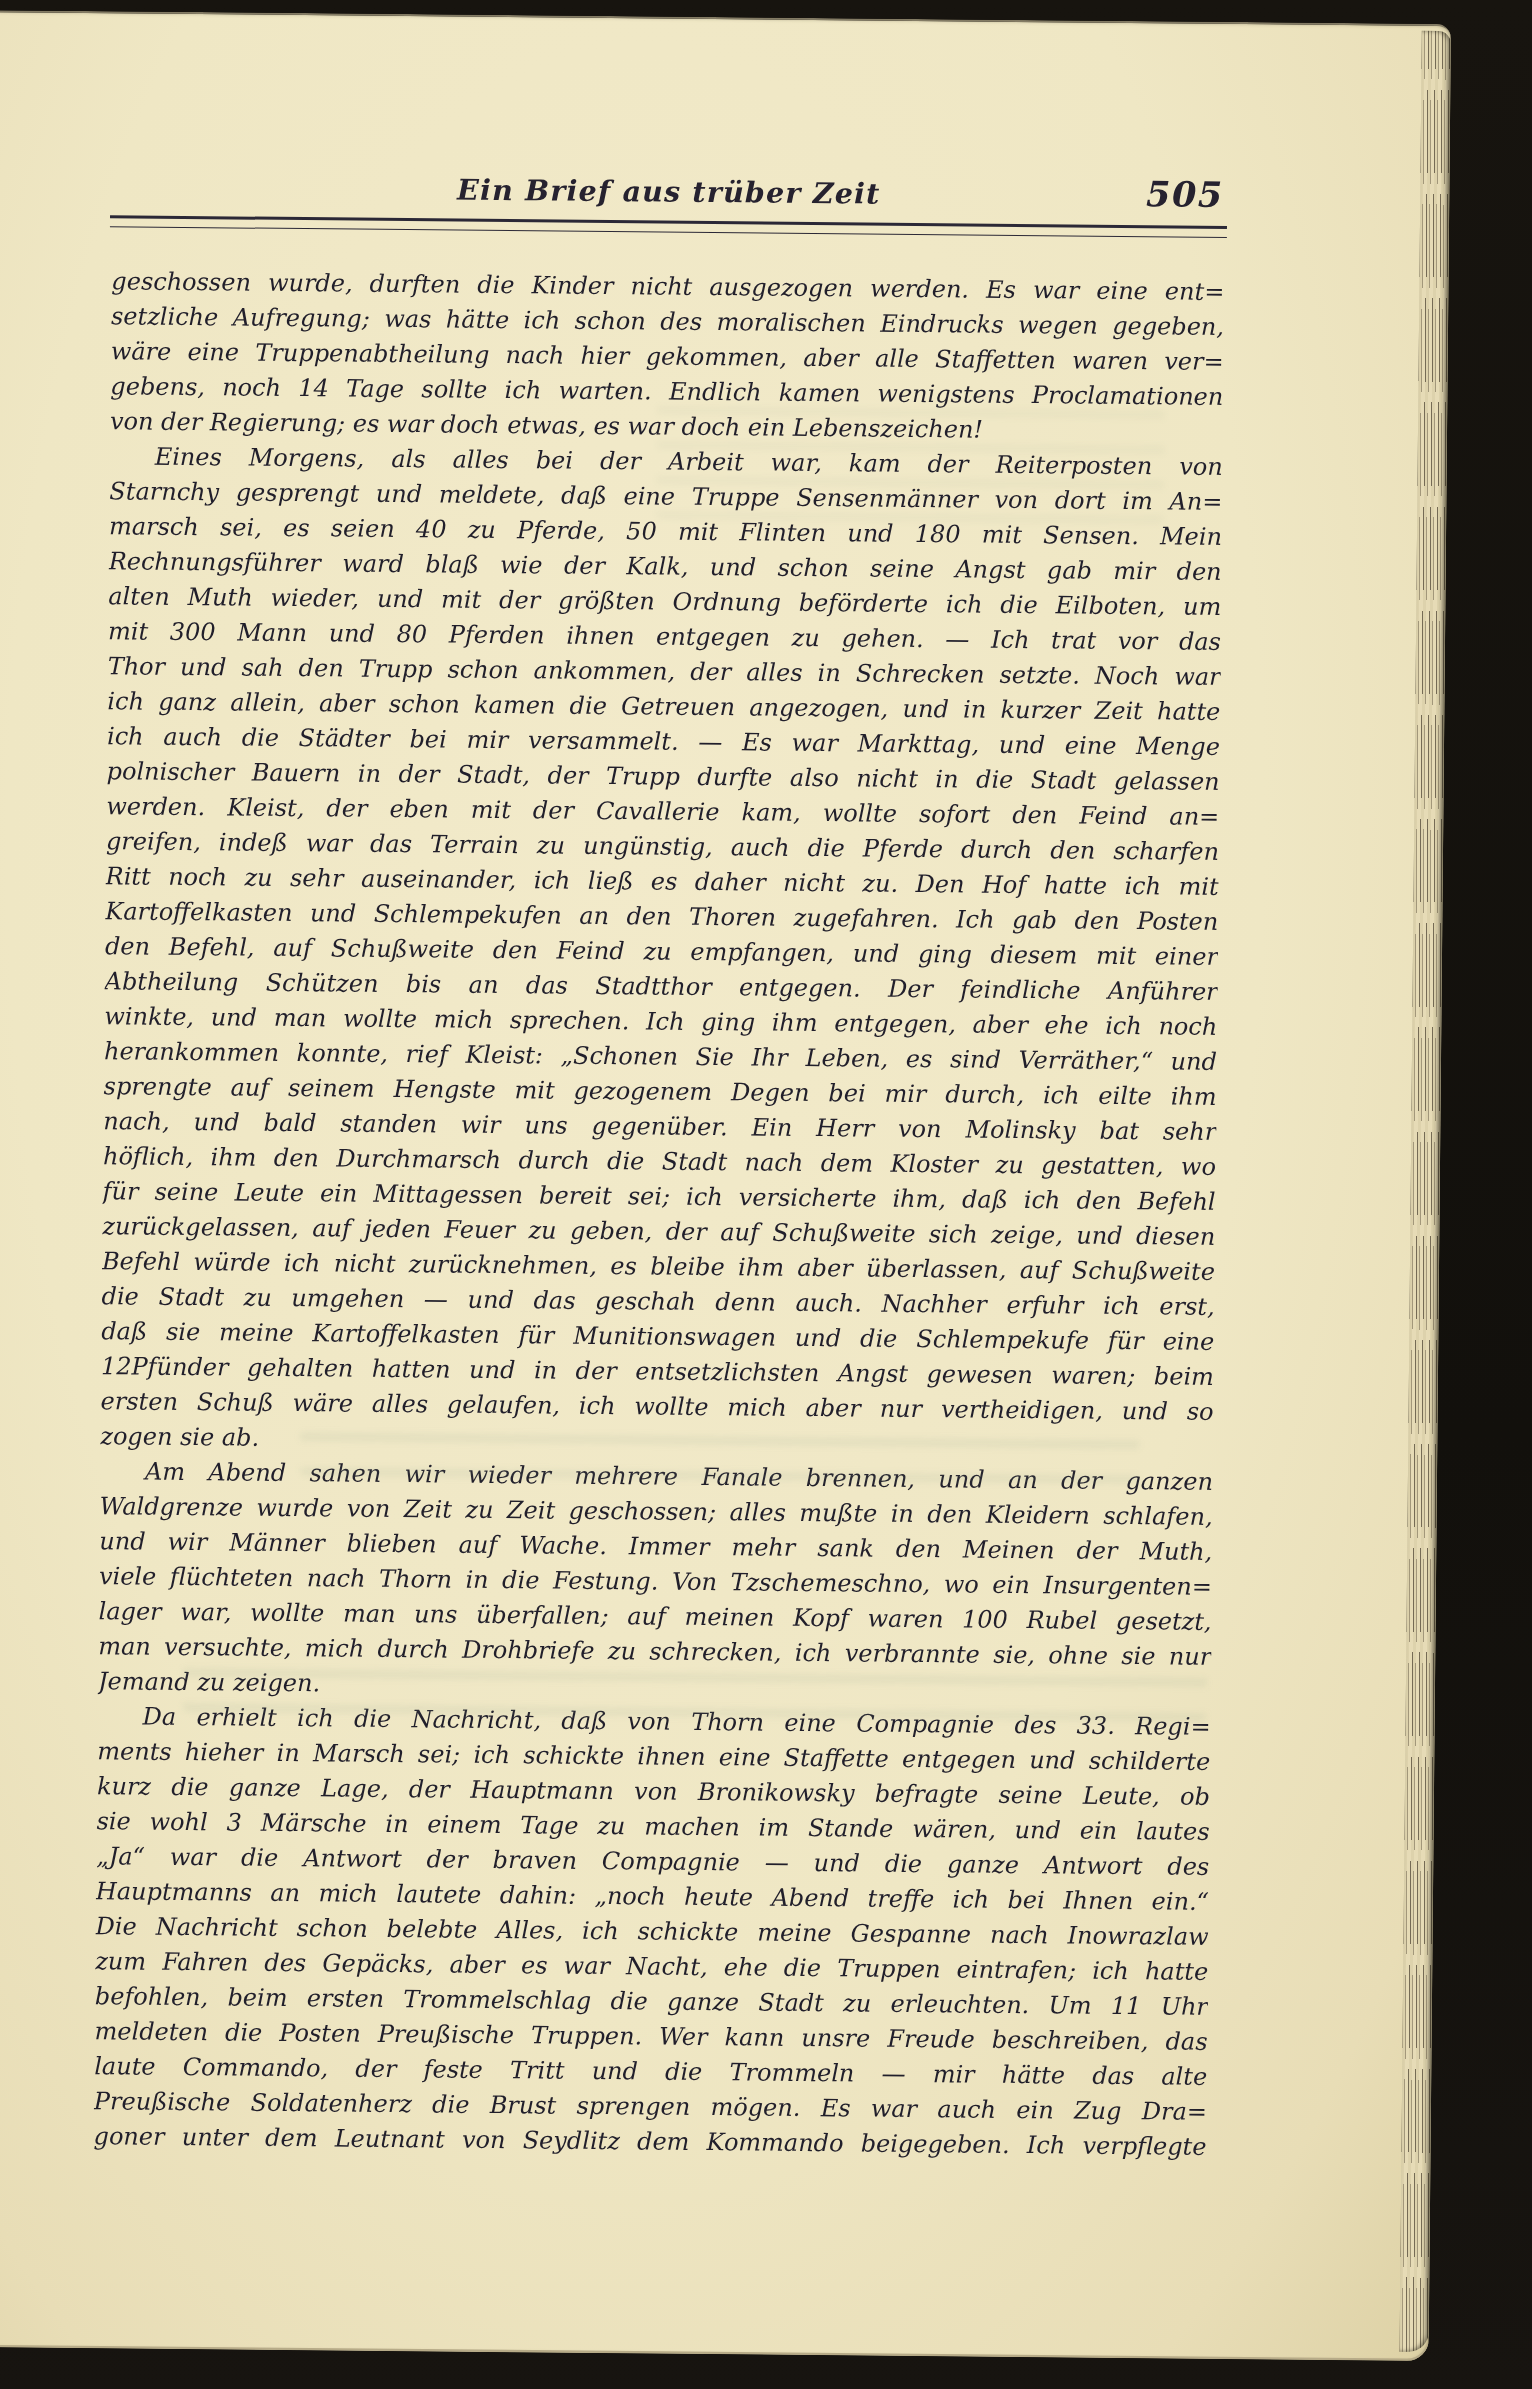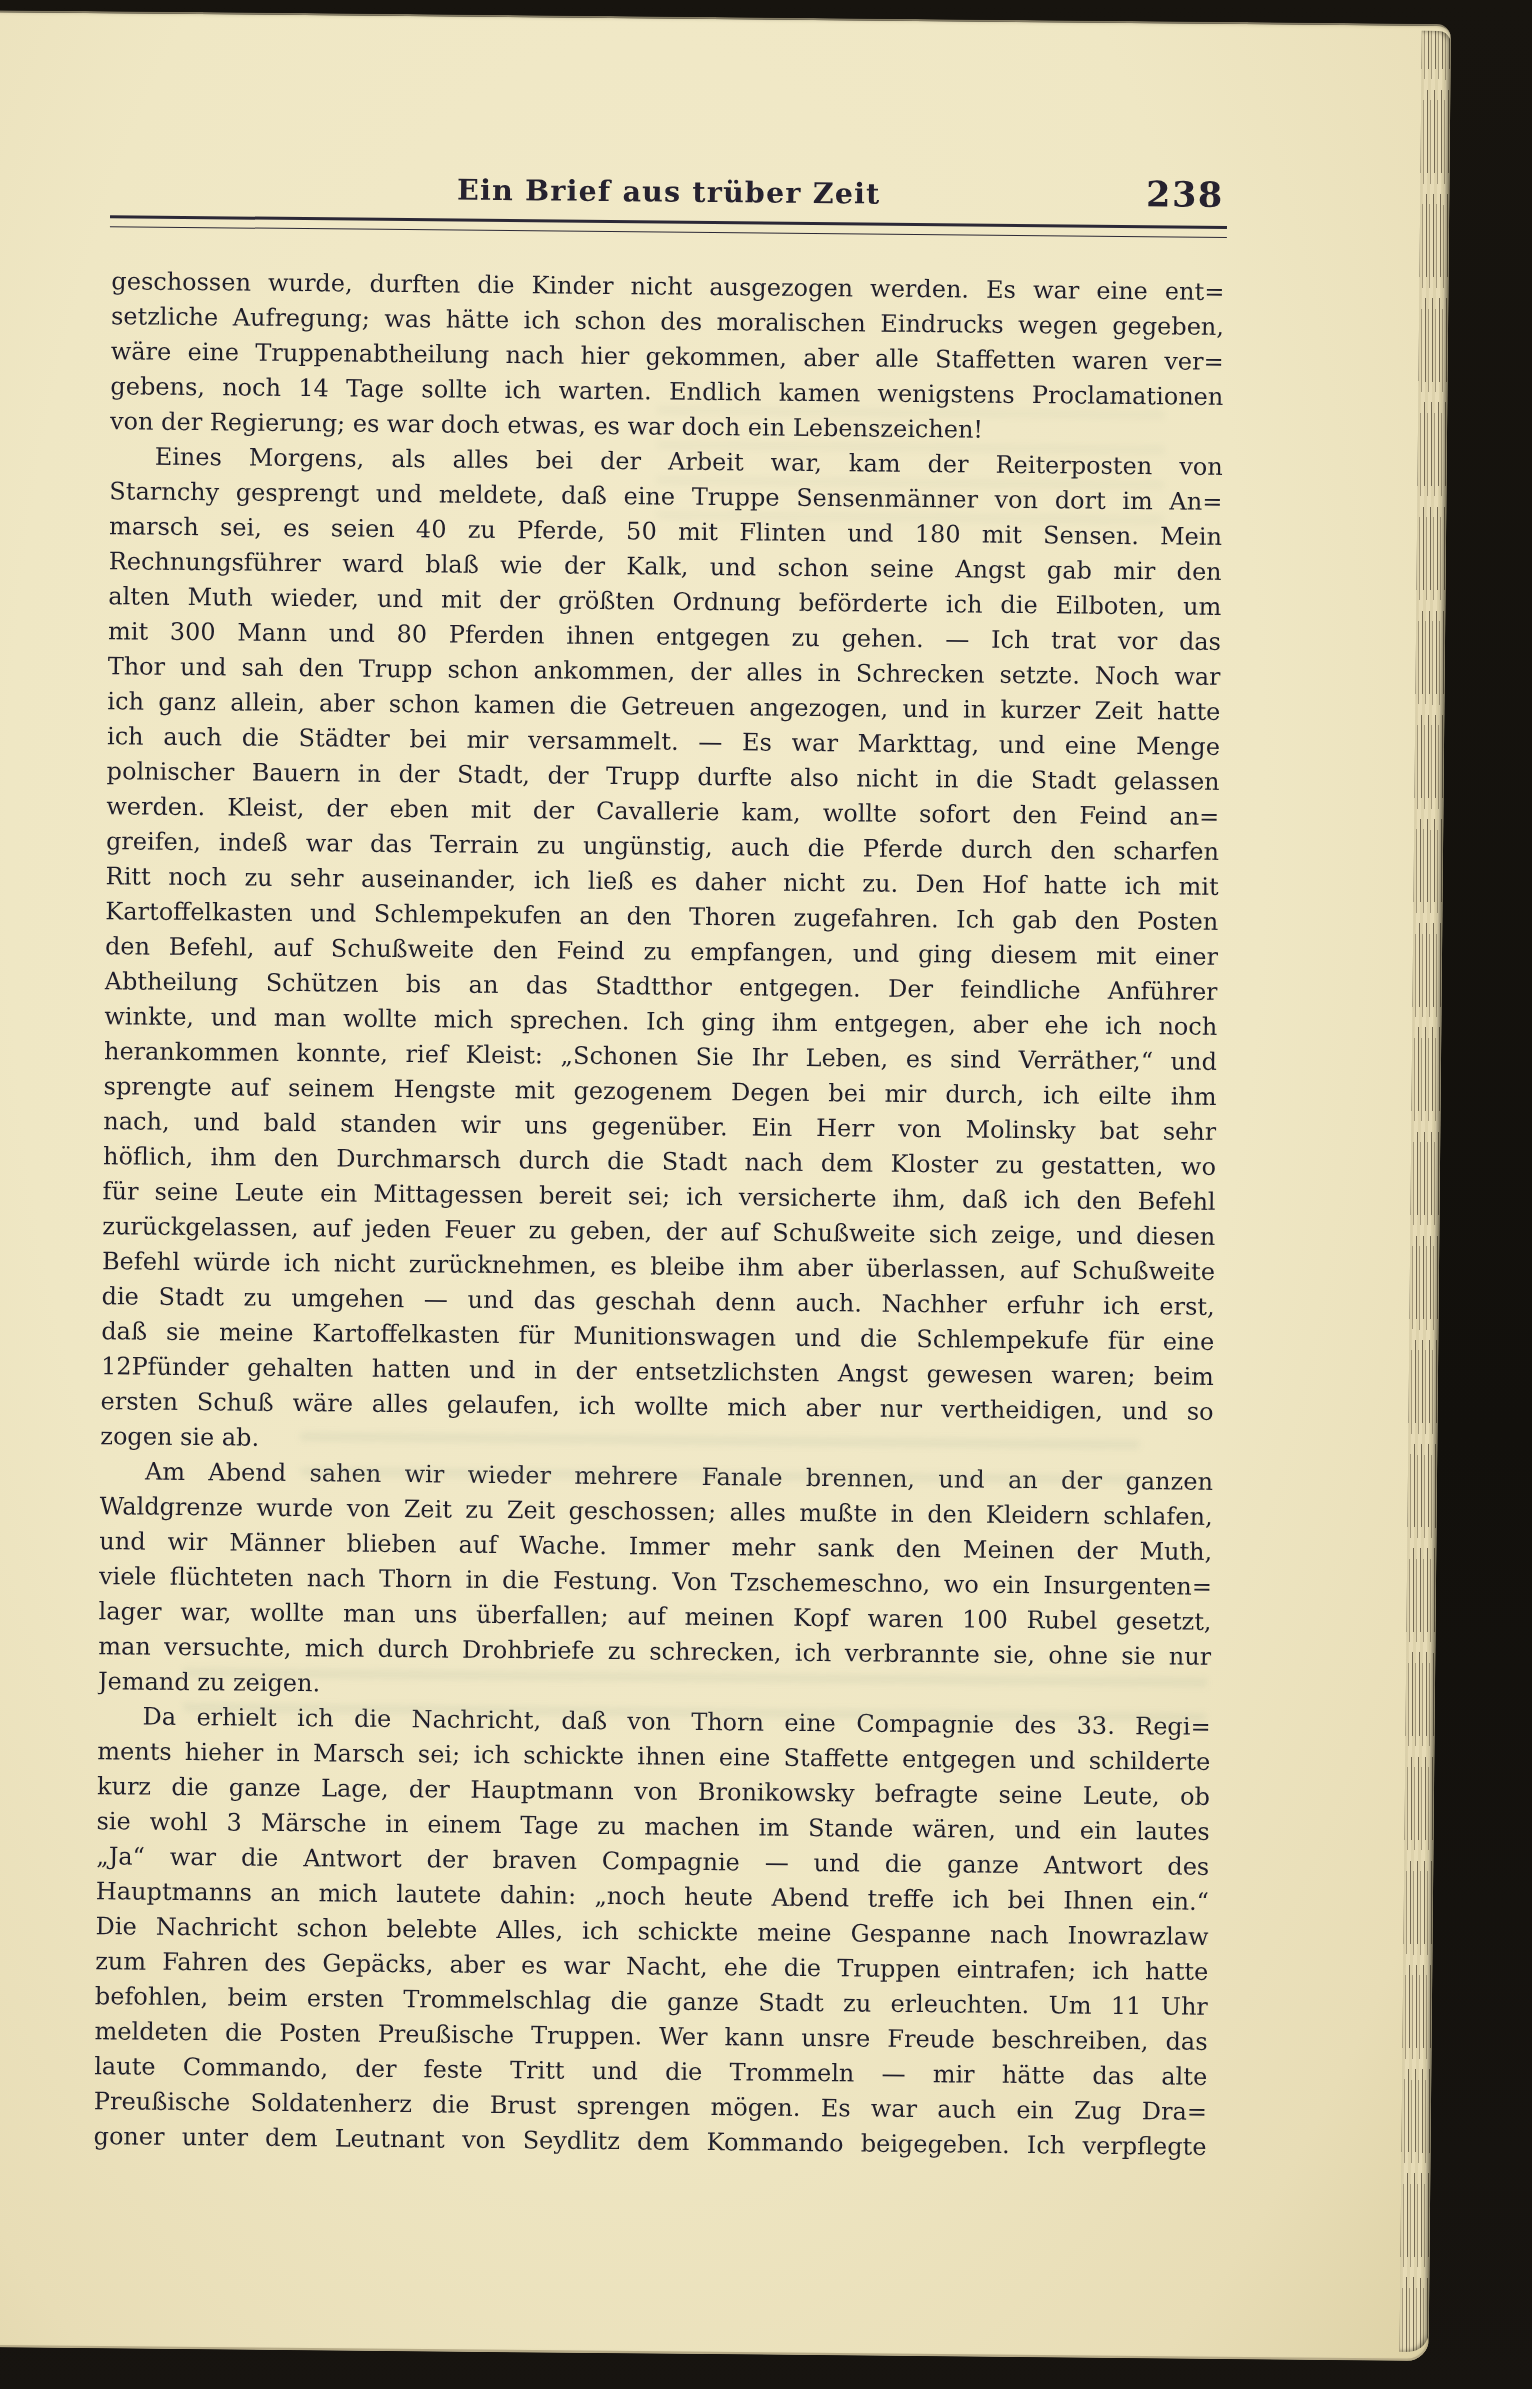--- a/index.html
+++ b/index.html
@@ -5,20 +5,21 @@
   html, body { margin: 0; padding: 0; }
   body {
     width: 1532px; height: 2389px;
     background: #14110d;
     overflow: hidden;
     font-family: "DejaVu Serif", "Liberation Serif", serif;
   }
   .scan {
     position: relative; width: 1532px; height: 2389px;
     background: linear-gradient(180deg, #17140f 0%, #12100c 60%, #171410 100%);
+    font-style: italic;
   }
   .page {
     position: absolute;
     left: -17px; top: 10px;
     width: 1468px; height: 2335px;
     transform: rotate(0.55deg);
     transform-origin: top left;
     background: radial-gradient(ellipse at 45% 35%, #f2eaca 0%, #efe7c4 55%, #e8ddb6 85%, #ddd1a5 100%);
     border-top: 2.3px solid #837b64;
     border-radius: 6.2px 14px 21.6px 35px;
@@ -79,21 +80,21 @@
 </style>
 </head>
 <body>
 
 <div class="scan">
   <div class="page">
     <div class="page-edges"></div>
 
     <div class="header">
       <span class="running-title">Ein Brief aus trüber Zeit</span>
-      <span class="page-number">238</span>
+      <span class="page-number">505</span>
     </div>
 
     <div class="rule"></div>
 
     <div class="body-text" id="body-text">
         <div class="para">
           <div class="line">geschossen wurde, durften die Kinder nicht ausgezogen werden.  Es war eine ent=</div>
           <div class="line">setzliche Aufregung; was hätte ich schon des moralischen Eindrucks wegen gegeben,</div>
           <div class="line">wäre eine Truppenabtheilung nach hier gekommen, aber alle Staffetten waren ver=</div>
           <div class="line">gebens, noch 14 Tage sollte ich warten.  Endlich kamen wenigstens Proclamationen</div>

